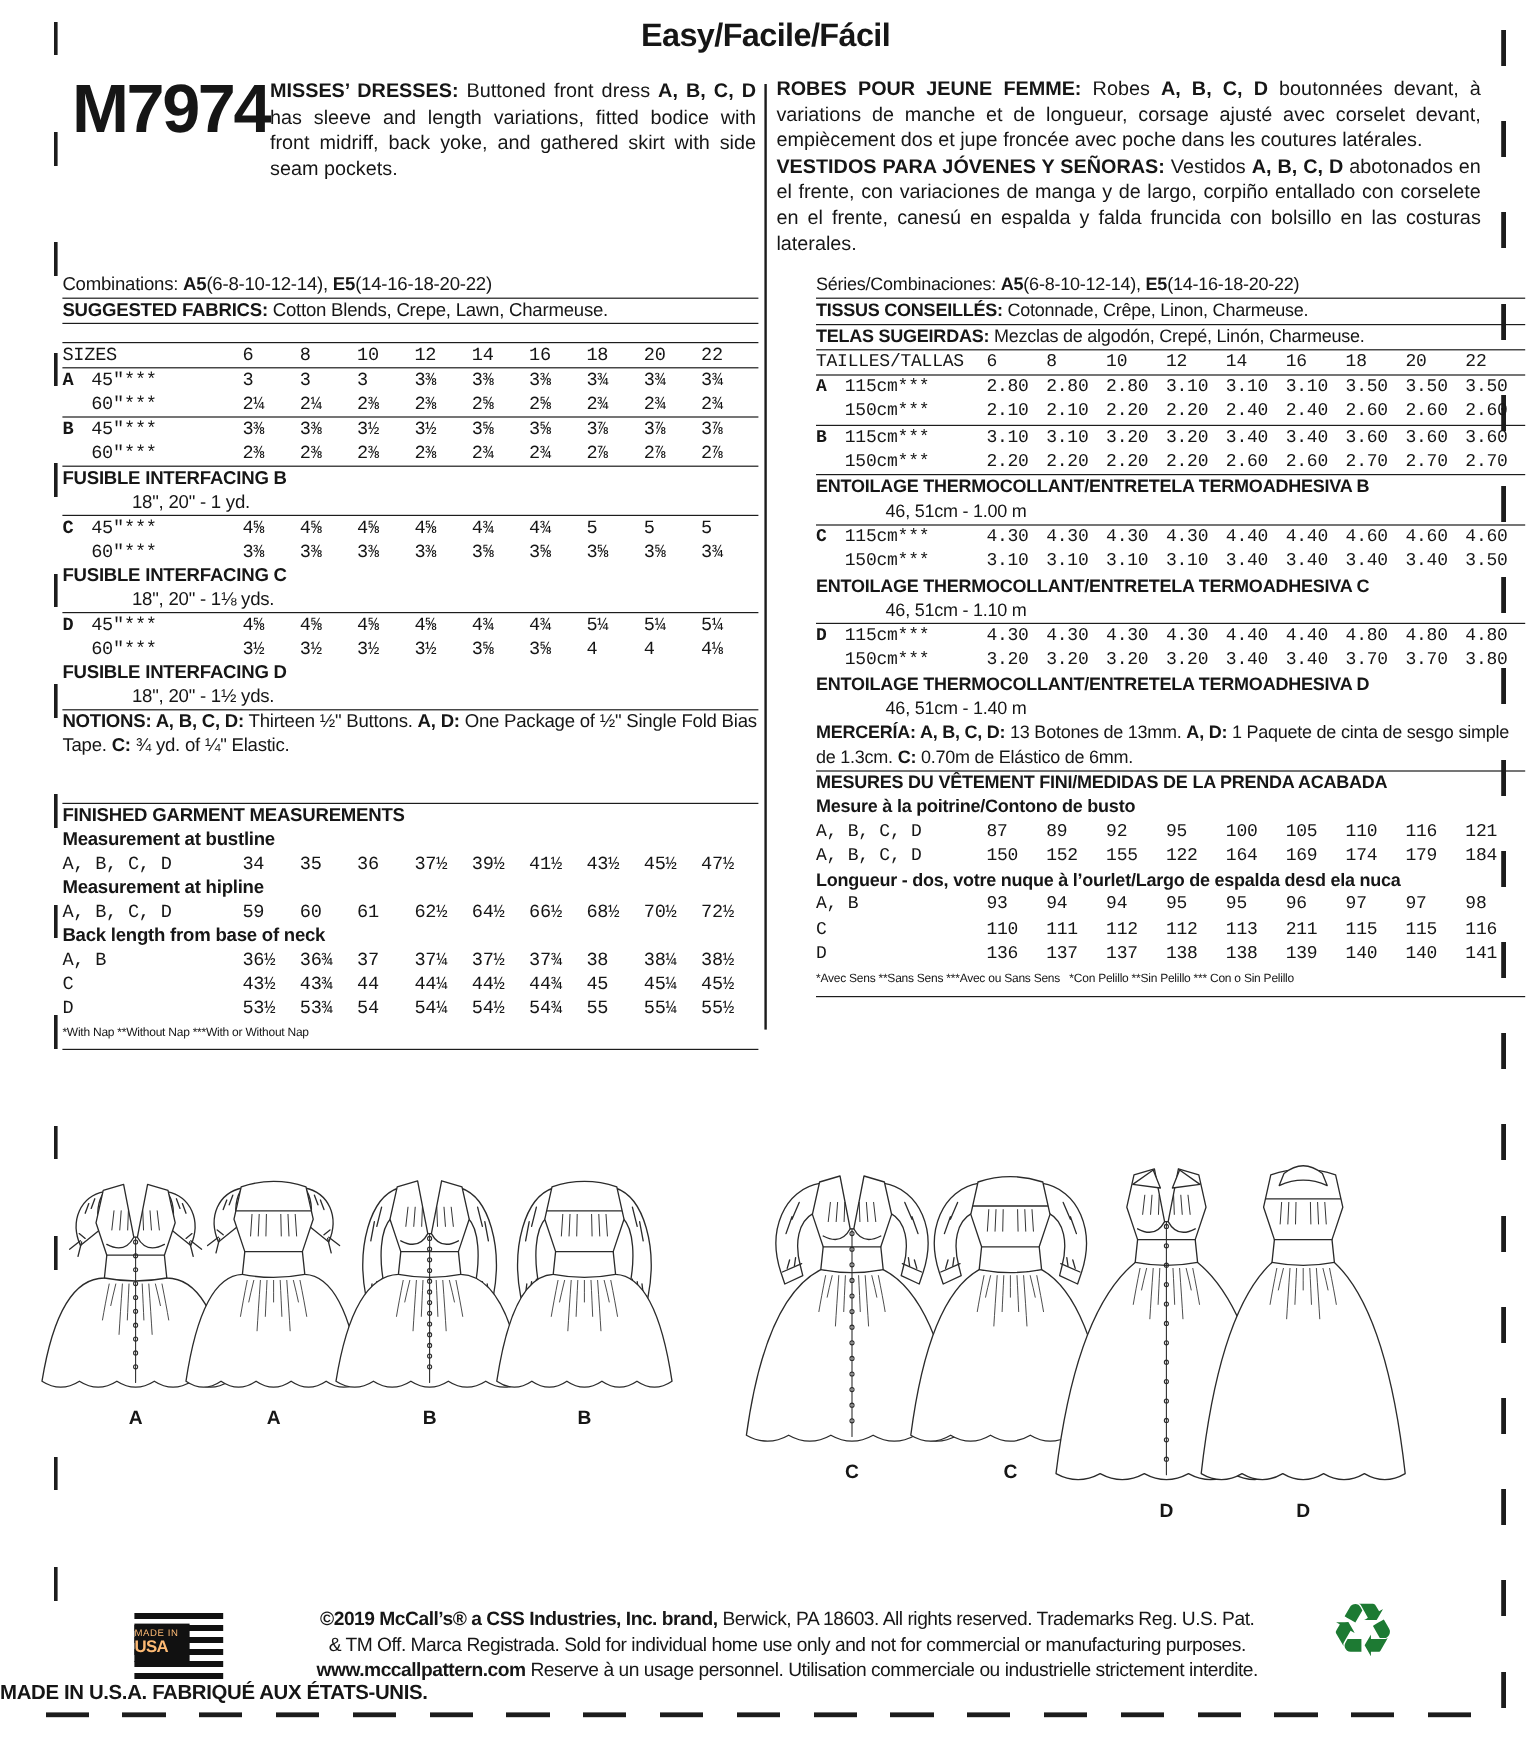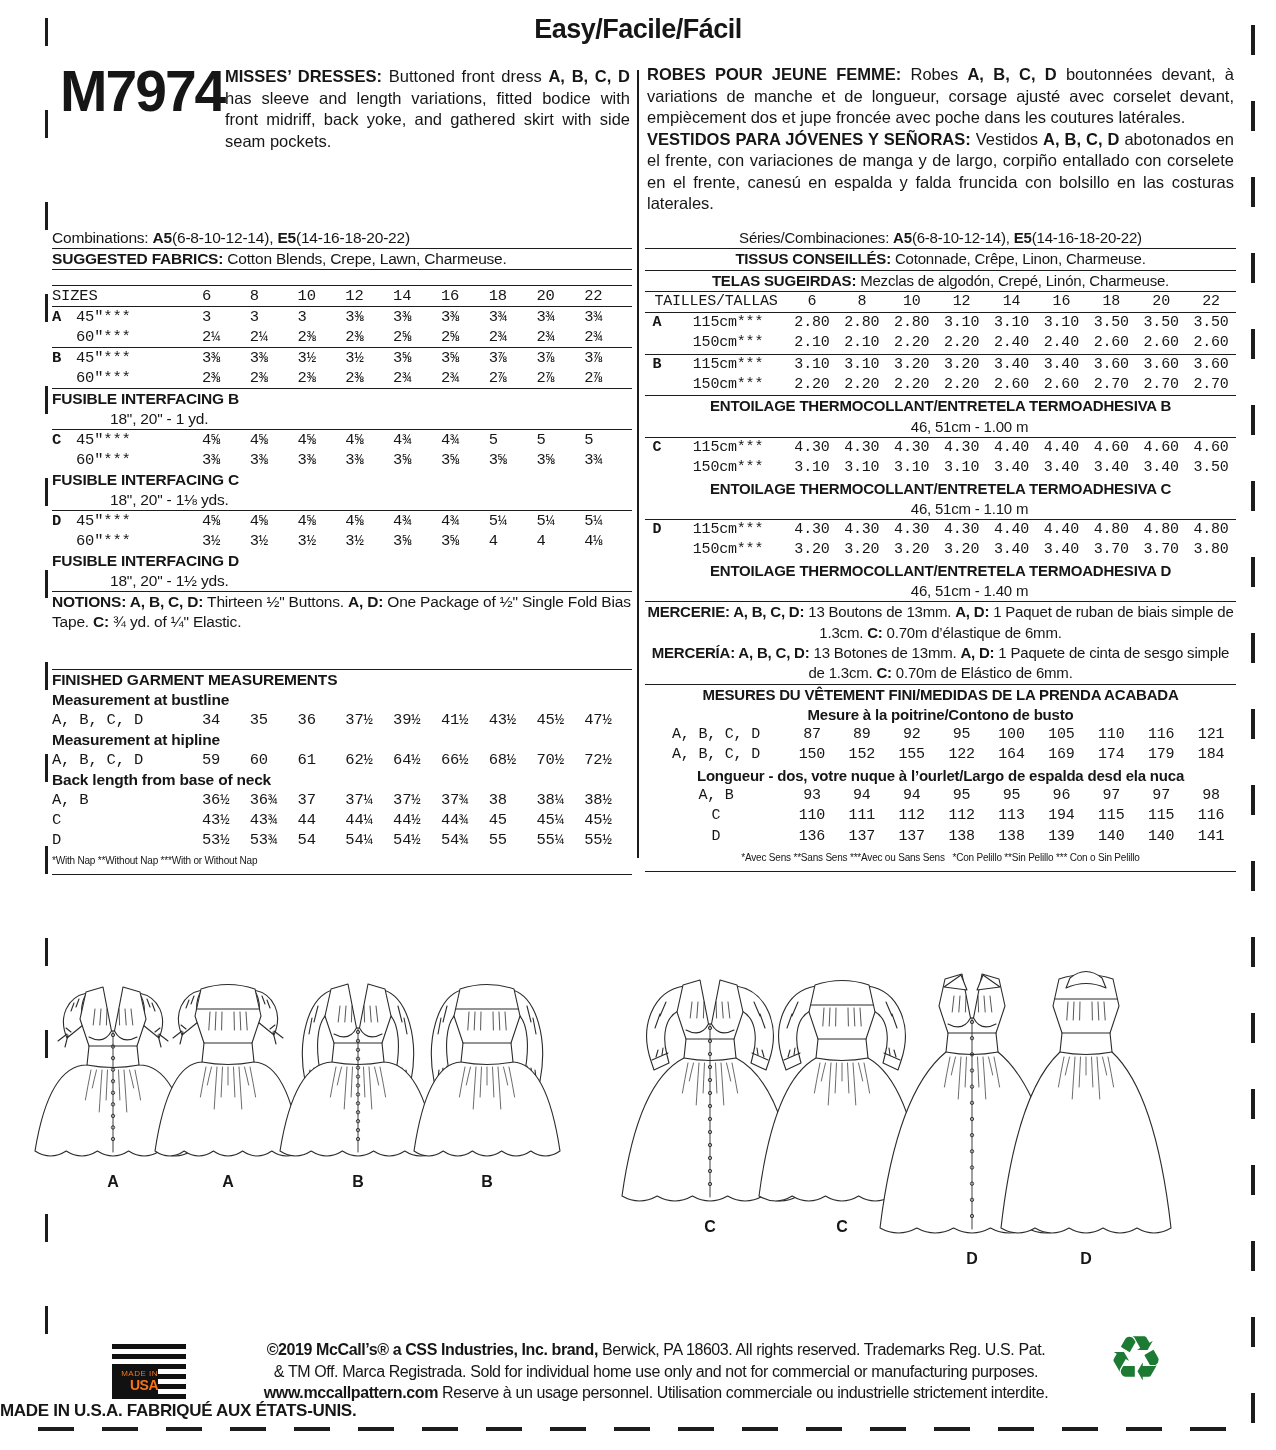--- a/index.html
+++ b/index.html
@@ -18,42 +18,42 @@
     font-size:27px;font-weight:bold;letter-spacing:-.5px;}
   .pattern-number{position:absolute;left:60px;top:58px;font-size:57px;font-weight:bold;
     letter-spacing:-2px;}
   .desc{position:absolute;font-size:16.5px;line-height:21.5px;text-align:justify;}
   .desc-en{left:225px;top:66px;width:405px;}
   .desc-intl{left:647px;top:64px;width:587px;}
   .desc b{font-weight:bold;}
 
   .col{position:absolute;top:228px;font-size:15.5px;line-height:20px;letter-spacing:-.2px;}
   .col-left{left:52px;width:580px;}
-  .col-right{left:645px;width:591px;font-size:15px;line-height:20.3px;text-align:center;}
+  .col-right{left:680px;width:591px;font-size:15px;line-height:20.3px;}
   .rule{border-top:1.6px solid #1c1c1c;}
   .rule-b{border-bottom:1.6px solid #1c1c1c;}
   .grid-row{display:grid;grid-template-columns:24px 126px repeat(9,1fr);font-family:Liberation Mono, monospace;}
   .col-right .grid-row{grid-template-columns:24px 118px repeat(9,1fr);}
   .grid-row .span2{grid-column:1/3;}
   .grid-row .letter{font-weight:bold;}
   .heading{font-weight:bold;}
   .sub{padding-left:58px;}
   .textblock b{font-weight:bold;}
   .gap-sm{height:15px;}
   .gap-lg{height:37px;}
   .footnote{font-size:10px;letter-spacing:-.2px;white-space:pre-wrap;padding:1px 0 3px 0;}
 
   svg text{font-family:"Liberation Sans",sans-serif;}
   .figures-svg{position:absolute;left:0;top:0;}
 
   
   .usa-flag{position:absolute;left:112px;top:1344px;width:74px;height:58px;
     background:repeating-linear-gradient(180deg,#111 0 5px,#fff 5px 10px);}
-  .usa-flag .box{position:absolute;left:0;top:22px;width:46px;height:32px;background:#111;
-    color:#f97316;text-align:right;line-height:1;}
+  .usa-flag .box{position:absolute;left:0;top:9px;width:46px;height:32px;background:#111;
+    color:#fdba74;text-align:left;line-height:1;}
   .usa-flag .l1{font-size:8px;padding-top:4px;letter-spacing:.5px;}
   .usa-flag .l2{font-size:14px;font-weight:bold;letter-spacing:-.5px;}
   .footer-lines{position:absolute;left:196px;top:1339px;width:920px;font-size:16px;
     line-height:21.5px;letter-spacing:-.4px;text-align:center;}
   .footer-lines b{font-weight:bold;}
   .made-line{position:absolute;left:0;top:1401px;width:1276px;text-align:left;
     font-size:17px;font-weight:bold;letter-spacing:-.3px;}
   .recycle{position:absolute;left:1108px;top:1328px;font-size:62px;line-height:1;
     font-family:"DejaVu Sans",sans-serif;}
 </style>
@@ -388,21 +388,20 @@
         <div>3.20</div>
         <div>3.20</div>
         <div>3.40</div>
         <div>3.40</div>
         <div>3.70</div>
         <div>3.70</div>
         <div>3.80</div>
       </div>
       <div class="heading">ENTOILAGE THERMOCOLLANT/ENTRETELA TERMOADHESIVA D</div>
       <div class="sub">46, 51cm - 1.40 m</div>
-      <div class="textblock rule"><b>MERCERIE: A, B, C, D:</b> 13 Boutons de 13mm. <b>A, D:</b> 1 Paquet de ruban de biais simple de 1.3cm. <b>C:</b> 0.70m d’élastique de 6mm.</div>
       <div class="textblock"><b>MERCERÍA: A, B, C, D:</b> 13 Botones de 13mm. <b>A, D:</b> 1 Paquete de cinta de sesgo simple de 1.3cm. <b>C:</b> 0.70m de Elástico de 6mm.</div>
       <div class="heading rule">MESURES DU VÊTEMENT FINI/MEDIDAS DE LA PRENDA ACABADA</div>
       <div class="heading">Mesure à la poitrine/Contono de busto</div>
       <div class="grid-row">
         <div class="span2">A, B, C, D</div>
         <div>87</div>
         <div>89</div>
         <div>92</div>
         <div>95</div>
         <div>100</div>
@@ -436,21 +435,21 @@
         <div>97</div>
         <div>98</div>
       </div>
       <div class="grid-row">
         <div class="span2">C</div>
         <div>110</div>
         <div>111</div>
         <div>112</div>
         <div>112</div>
         <div>113</div>
-        <div>194</div>
+        <div>211</div>
         <div>115</div>
         <div>115</div>
         <div>116</div>
       </div>
       <div class="grid-row">
         <div class="span2">D</div>
         <div>136</div>
         <div>137</div>
         <div>137</div>
         <div>138</div>

